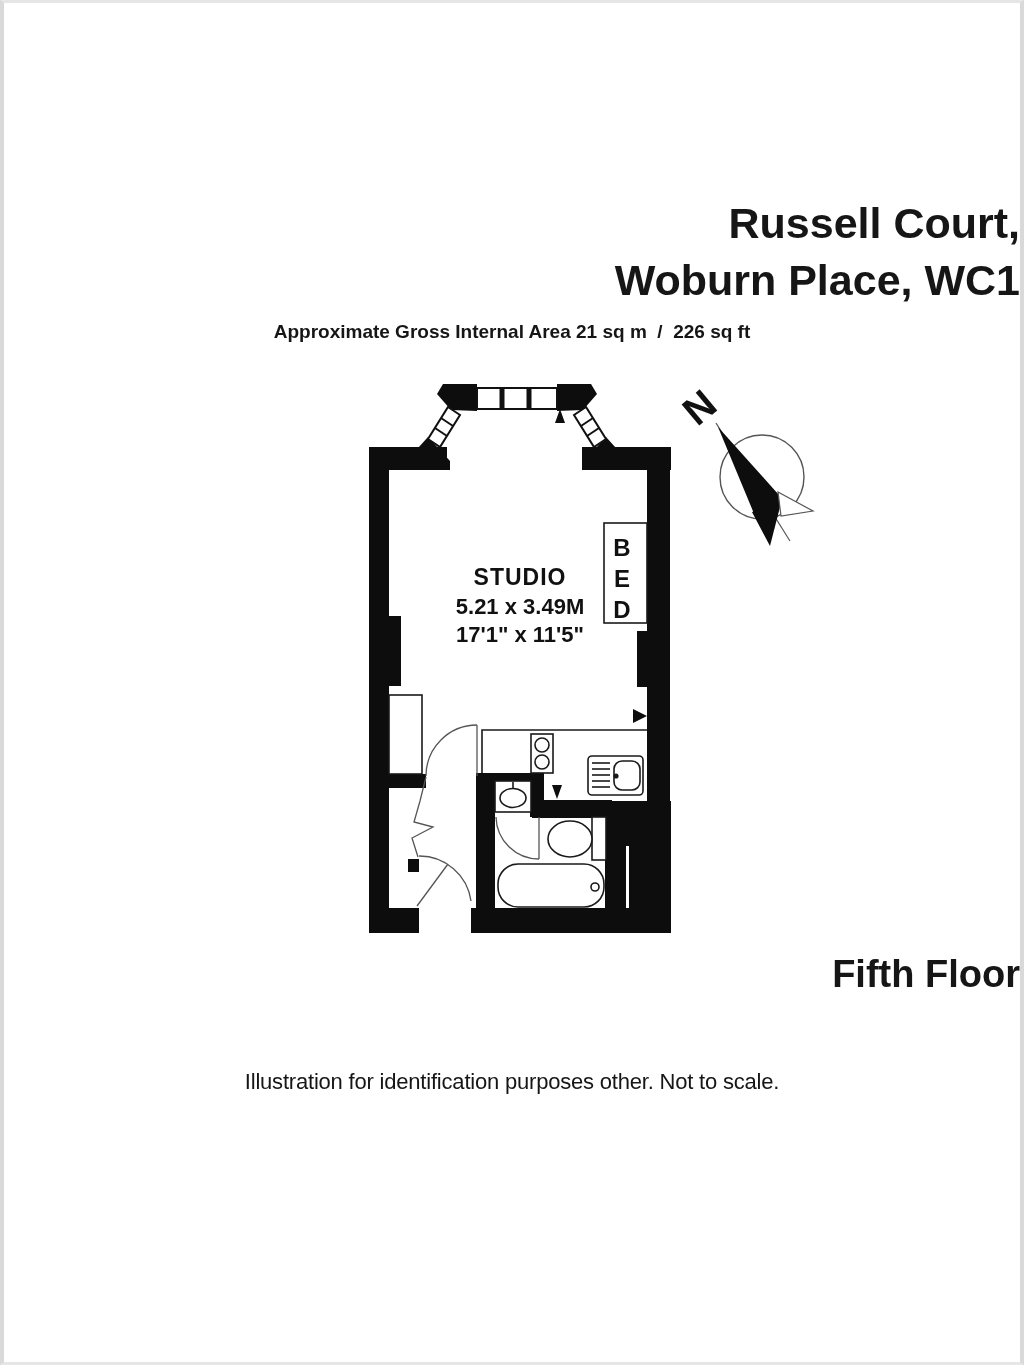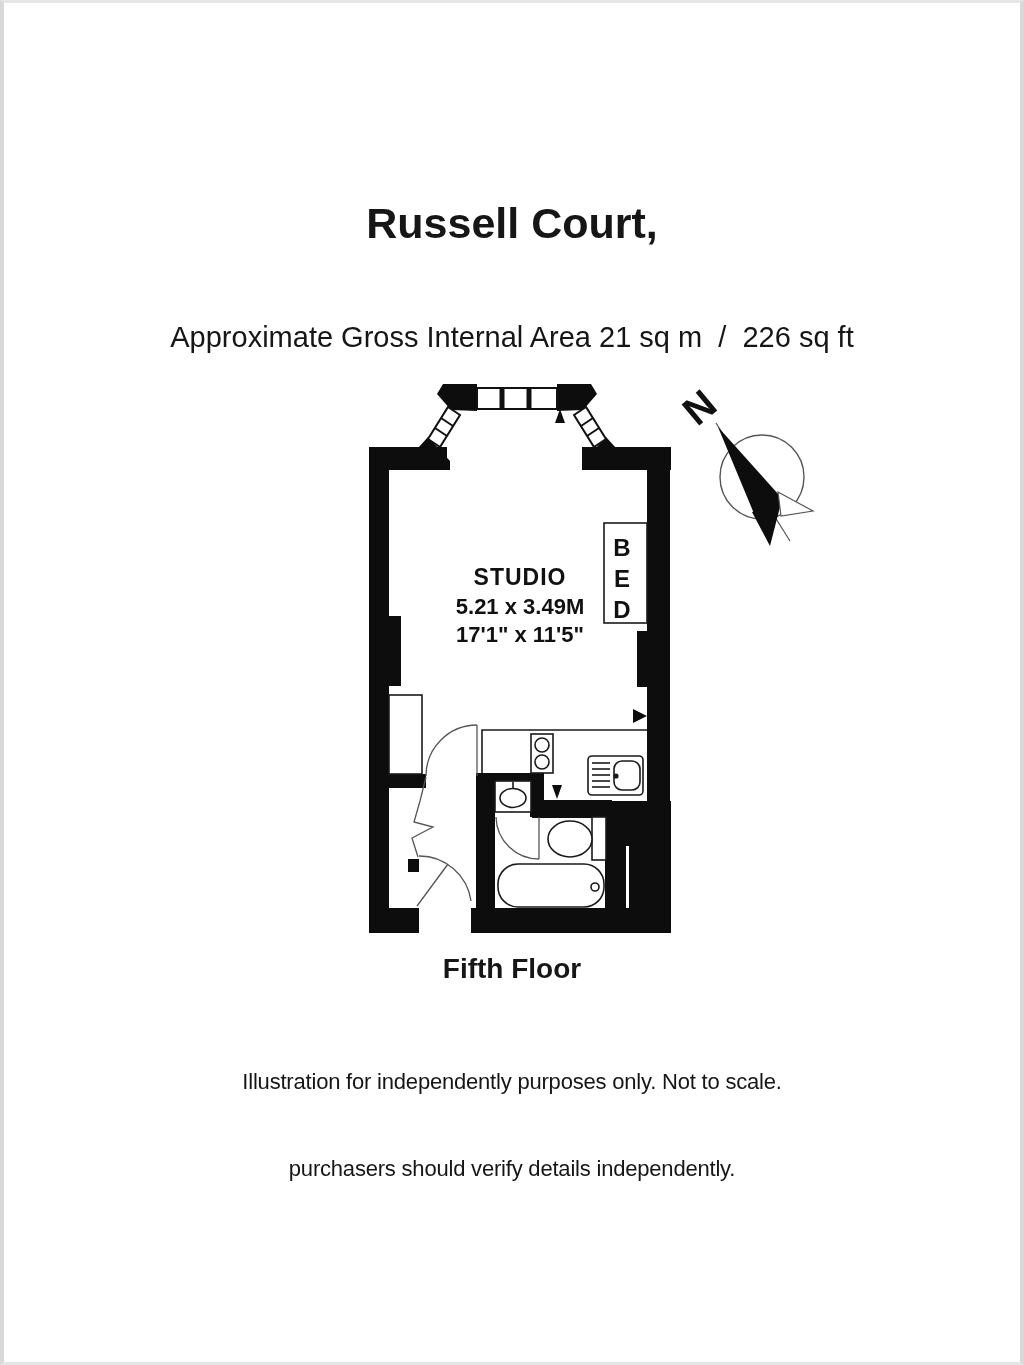--- a/index.html
+++ b/index.html
@@ -6,45 +6,46 @@
   .page{
     position:relative;width:1024px;height:1365px;background:#ffffff;
     font-family:"Liberation Sans","DejaVu Sans",sans-serif;color:#161616;
     box-sizing:border-box;
     border-left:4px solid #d9d9d9;border-right:4px solid #d9d9d9;
     border-top:3px solid #e6e6e6;border-bottom:3px solid #e6e6e6;
     overflow:hidden;
   }
   .title{
     position:absolute;top:192px;left:0;width:100%;
-    text-align:center;font-weight:bold;font-size:43px;line-height:57px;
+    text-align:right;font-weight:bold;font-size:43px;line-height:57px;
   }
   .area-line{
     position:absolute;top:318px;left:0;width:100%;
-    text-align:center;font-weight:normal;font-size:29px;white-space:pre;
+    text-align:center;font-weight:bold;font-size:19px;white-space:pre;
   }
   .floor-label{
     position:absolute;top:950px;left:0;width:100%;
-    text-align:center;font-weight:bold;font-size:28px;
+    text-align:right;font-weight:bold;font-size:38px;
   }
   .disclaimer{
     position:absolute;top:1006px;left:0;width:100%;
     text-align:center;font-size:22px;line-height:29px;white-space:pre;
     letter-spacing:-0.2px;
   }
   .plan-svg{position:absolute;left:350px;top:370px;}
   .plan-svg text{font-family:"Liberation Sans","DejaVu Sans",sans-serif;font-weight:bold;fill:#111;}
 </style>
 </head>
 <body>
 
 <div class="page">
 
   <div class="title">
     <div>Russell Court,</div>
+    <div>Woburn Place, WC1</div>
   </div>
 
   <div class="area-line">Approximate Gross Internal Area 21 sq m  /  226 sq ft</div>
 
   <svg class="plan-svg" width="480" height="575" viewBox="350 370 480 575" xmlns="http://www.w3.org/2000/svg">
 
     <g fill="#0d0d0d" stroke="none">
       <rect x="365" y="444" width="20" height="486"></rect>
       <rect x="365" y="444" width="78" height="23"></rect>
       <polygon points="394,467 424,434 446,458 446,467"></polygon>
@@ -134,19 +135,18 @@
     <text x="516" y="611" text-anchor="middle" font-size="22">5.21 x 3.49M</text>
     <text x="516" y="639" text-anchor="middle" font-size="22">17'1" x 11'5"</text>
     <text x="618" y="553" text-anchor="middle" font-size="24">B</text>
     <text x="618" y="584" text-anchor="middle" font-size="24">E</text>
     <text x="618" y="615" text-anchor="middle" font-size="24">D</text>
   </svg>
 
   <div class="floor-label">Fifth Floor</div>
 
   <div class="disclaimer">
-    <div>Illustration for independently purposes only. Not to scale.</div>
-    <div>purchasers should verify details independently.</div>
+    <div>Illustration for identification purposes other. Not to scale.</div>
     
     
   </div>
 
 </div>
 
 </body></html>

